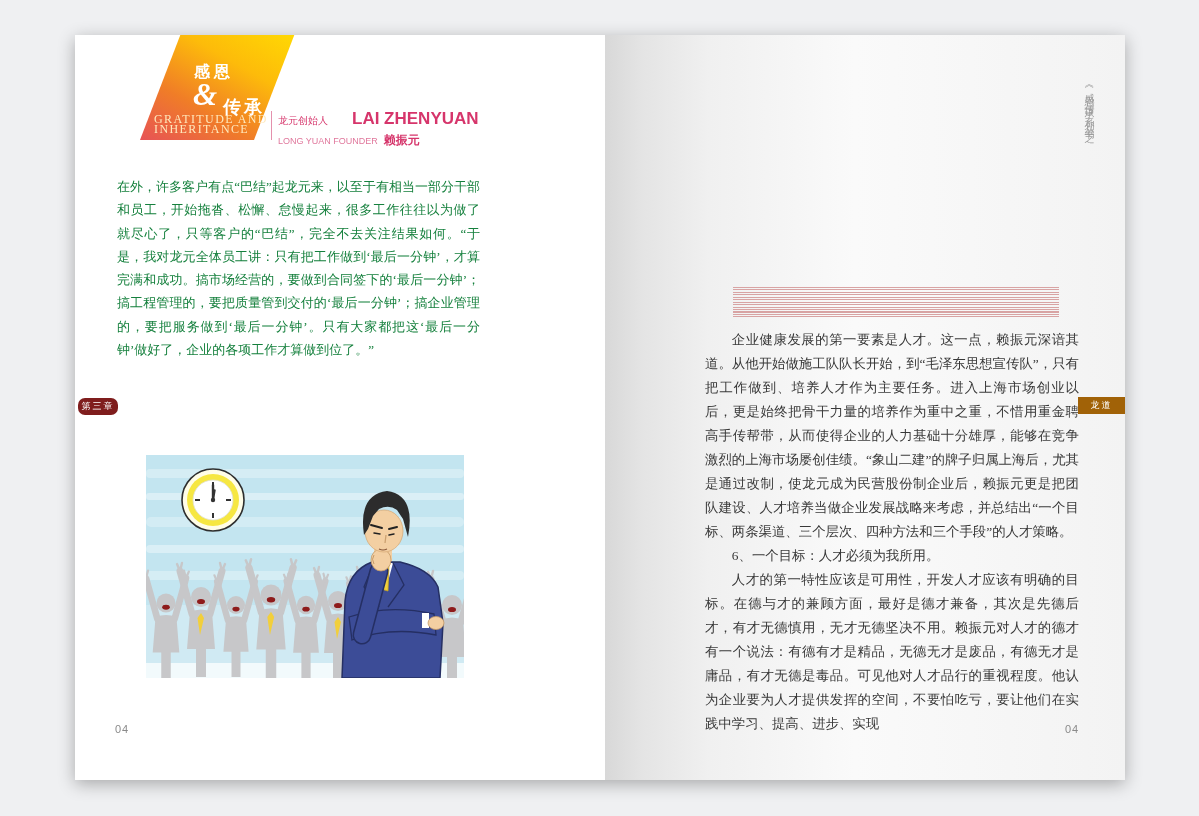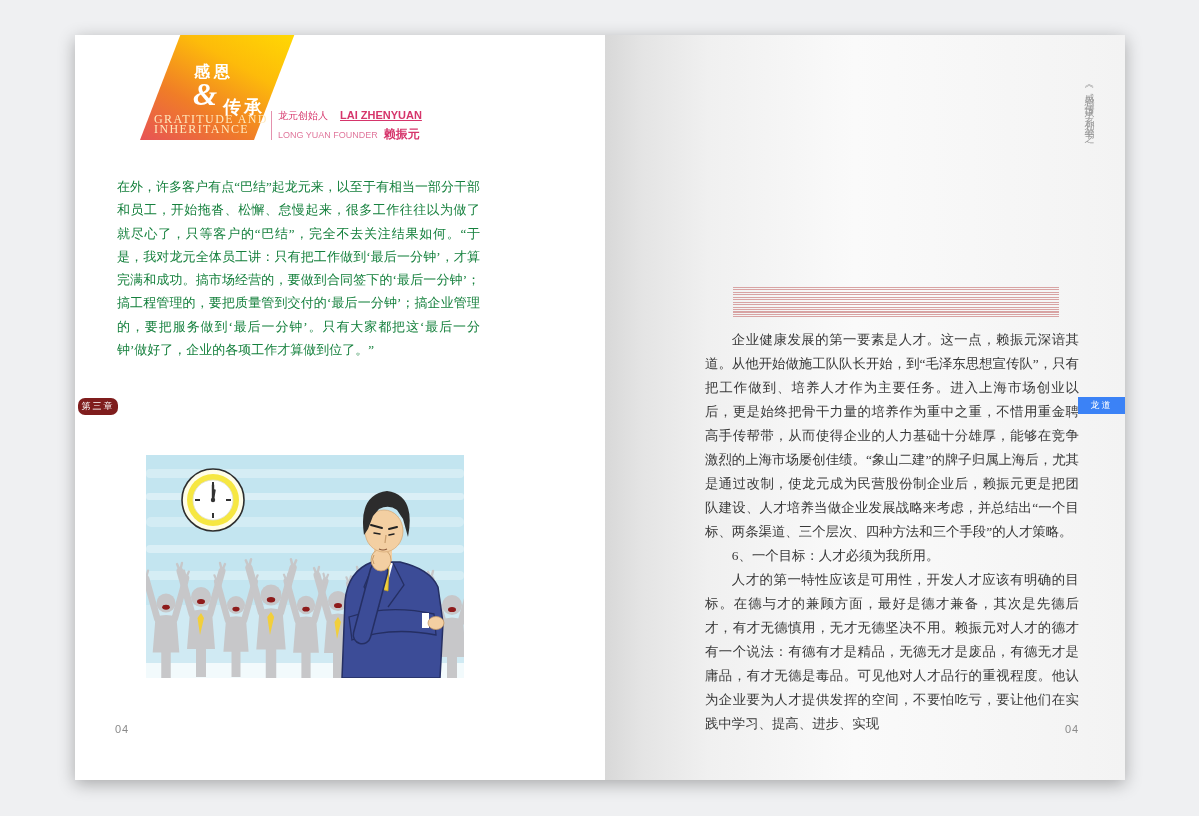--- a/index.html
+++ b/index.html
@@ -23,21 +23,21 @@
     transform:skewX(-21deg);transform-origin:0 105px;
     background:linear-gradient(205deg,#ffd803 0%,#fdbb0a 32%,#f07d27 66%,#e75356 100%);
   }
   .logo-cn1{position:absolute;left:119px;top:27px;color:#fff;font-size:16px;font-weight:bold;letter-spacing:4px;}
   .logo-amp{position:absolute;left:118px;top:42px;color:#fff;font-size:31px;font-style:italic;font-weight:bold;}
   .logo-cn2{position:absolute;left:148px;top:60px;color:#fff;font-size:18px;font-weight:bold;letter-spacing:3px;}
   .logo-en{position:absolute;left:79px;top:79px;color:#ffe9bd;font-size:12px;line-height:10px;letter-spacing:1.4px;}
   .byline{position:absolute;left:203px;top:74px;font-family:"Liberation Sans",sans-serif;}
   .byline-divider{position:absolute;left:196px;top:76px;width:1px;height:29px;background:#e491ad;}
   .byline-row1{font-size:10px;color:#d6356b;white-space:nowrap;}
-  .byline-row1 .en{font-weight:bold;font-size:11px;margin-left:12px;text-decoration:underline;}
+  .byline-row1 .en{font-weight:bold;font-size:17px;margin-left:24px;}
   .byline-row2{font-size:9px;color:#e0779c;margin-top:3px;white-space:nowrap;}
   .byline-row2 .cn{font-weight:bold;font-size:12px;color:#d6356b;margin-left:6px;}
   
   .left-body{
     position:absolute;left:42px;top:140px;width:363px;
     font-size:13px;line-height:23.3px;color:#15803d;text-align:justify;
   }
   .chapter-tab{
     position:absolute;left:3px;top:363px;width:40px;height:17px;
     background:#7f1d1d;color:#fff;font-size:9px;letter-spacing:2px;
@@ -58,21 +58,21 @@
     position:absolute;left:658px;top:252px;width:326px;height:32px;
     background:repeating-linear-gradient(180deg,#d8a3a3 0,#d8a3a3 1px,rgba(255,255,255,0) 1px,rgba(255,255,255,0) 2.45px);
   }
   .rp-body{
     position:absolute;left:630px;top:293px;width:374px;
     font-size:13.4px;line-height:24px;color:#383838;text-align:justify;
   }
   .rp-body p{margin:0;text-indent:2em;}
   .edge-tab{
     position:absolute;left:1003px;top:362px;width:47px;height:17px;
-    background:#3b82f6;color:#fff;font-size:9px;letter-spacing:2px;
+    background:#a16207;color:#fff;font-size:9px;letter-spacing:2px;
     display:flex;align-items:center;justify-content:center;
     font-family:"Liberation Sans",sans-serif;
   }
   .series-vertical{
     position:absolute;left:1007px;top:46px;height:215px;
     writing-mode:vertical-rl;font-size:10px;color:#9b9b9b;letter-spacing:4px;
   }
 </style>
 </head>
 <body>

